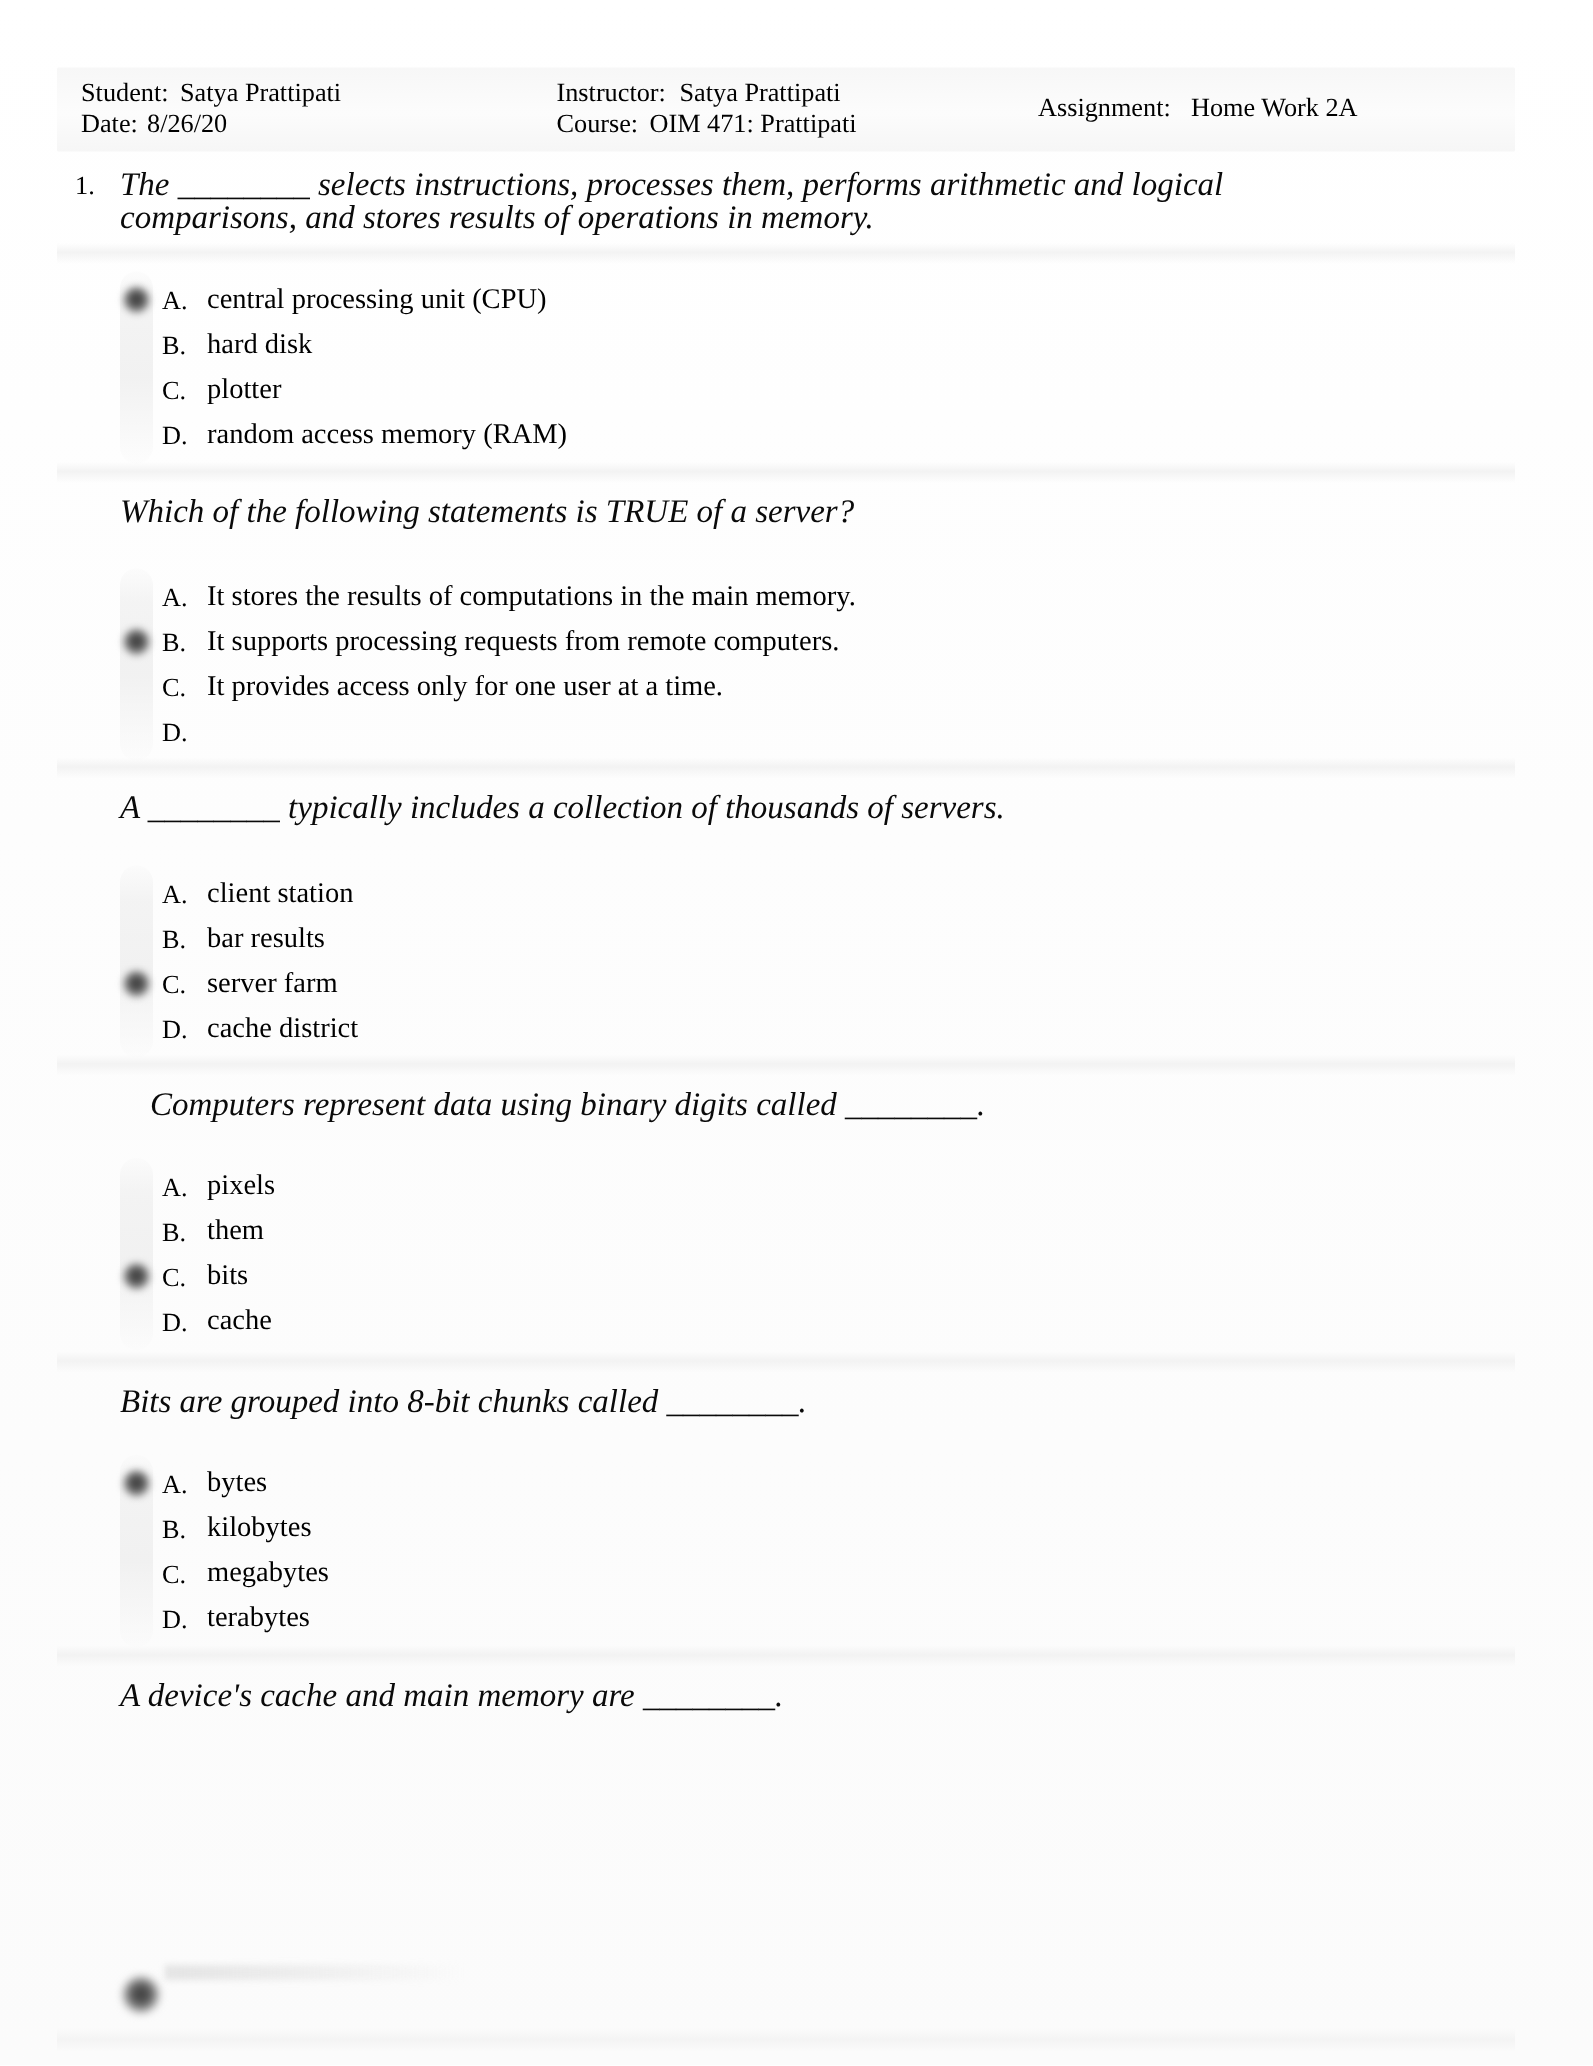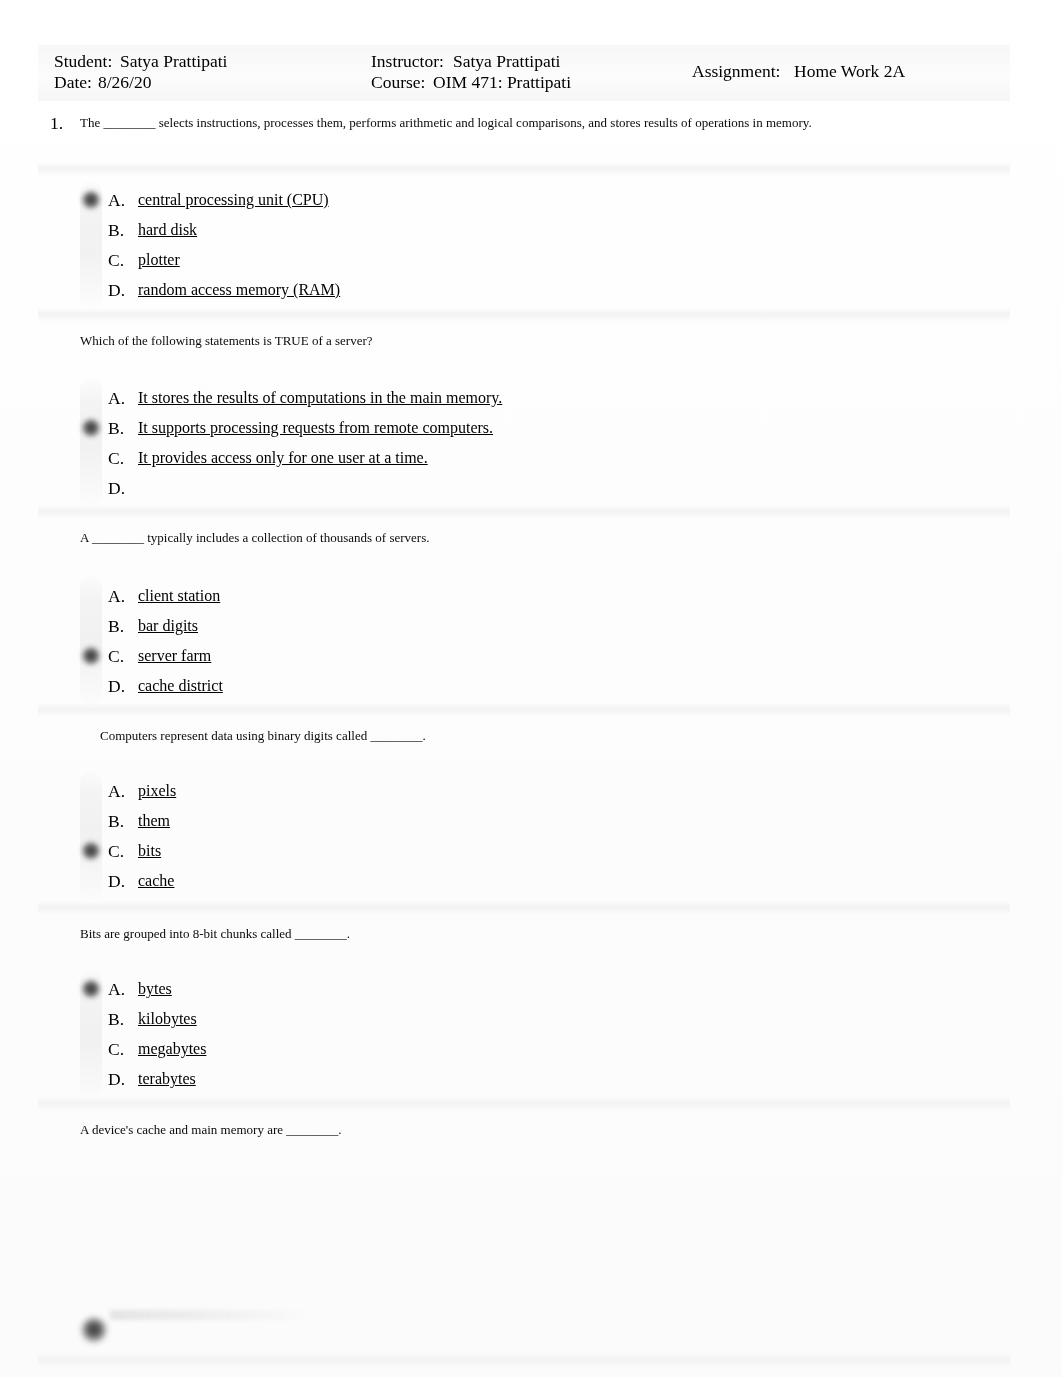--- a/index.html
+++ b/index.html
@@ -72,23 +72,24 @@
     position: absolute;
     left: 38px;
     width: 972px;
     height: 14px;
     background: linear-gradient(180deg, rgba(243,243,243,0) 0%, rgba(241,241,241,.85) 45%, rgba(243,243,243,0) 100%);
     pointer-events: none;
   }
 
   .qtext {
     position: absolute;
-    font-size: 13px;
+    font-size: 22px;
     line-height: 22px;
     color: #0a0a0a;
+    font-style: italic;
   }
   .qnum {
     position: absolute;
     left: 50px;
     font-size: 17.5px;
     line-height: 22px;
   }
 
   
   .options {
@@ -130,24 +131,23 @@
     background: radial-gradient(circle at 50% 48%,
         #3a3a3a 0%, #4a4a4a 28%, #8e8e8e 58%, #d8d8d8 78%, rgba(255,255,255,0) 92%);
     filter: blur(2.6px);
   }
   .opt-letter {
     flex: 0 0 30px;
     font-size: 17.5px;
     line-height: 22px;
   }
   .opt-text {
-    font-size: 16px;
+    font-size: 19px;
     line-height: 22px;
     white-space: nowrap;
-    text-decoration: underline;
   }
 
   
   .footer-mark {
     position: absolute;
     left: 82px;
     top: 1318px;
     width: 24px;
     height: 24px;
     border-radius: 50%;
@@ -271,21 +271,21 @@
         <div class="strip" style="top: 577px; height: 128px;"></div>
         <div class="options" style="top: 581px;">
           <div class="opt">
             <div class="opt-marker"></div>
             <div class="opt-letter">A.</div>
             <div class="opt-text">client station</div>
           </div>
           <div class="opt">
             <div class="opt-marker"></div>
             <div class="opt-letter">B.</div>
-            <div class="opt-text">bar digits</div>
+            <div class="opt-text">bar results</div>
           </div>
           <div class="opt">
             <div class="opt-marker">
               <div class="dot"></div>
             </div>
             <div class="opt-letter">C.</div>
             <div class="opt-text">server farm</div>
           </div>
           <div class="opt">
             <div class="opt-marker"></div>

